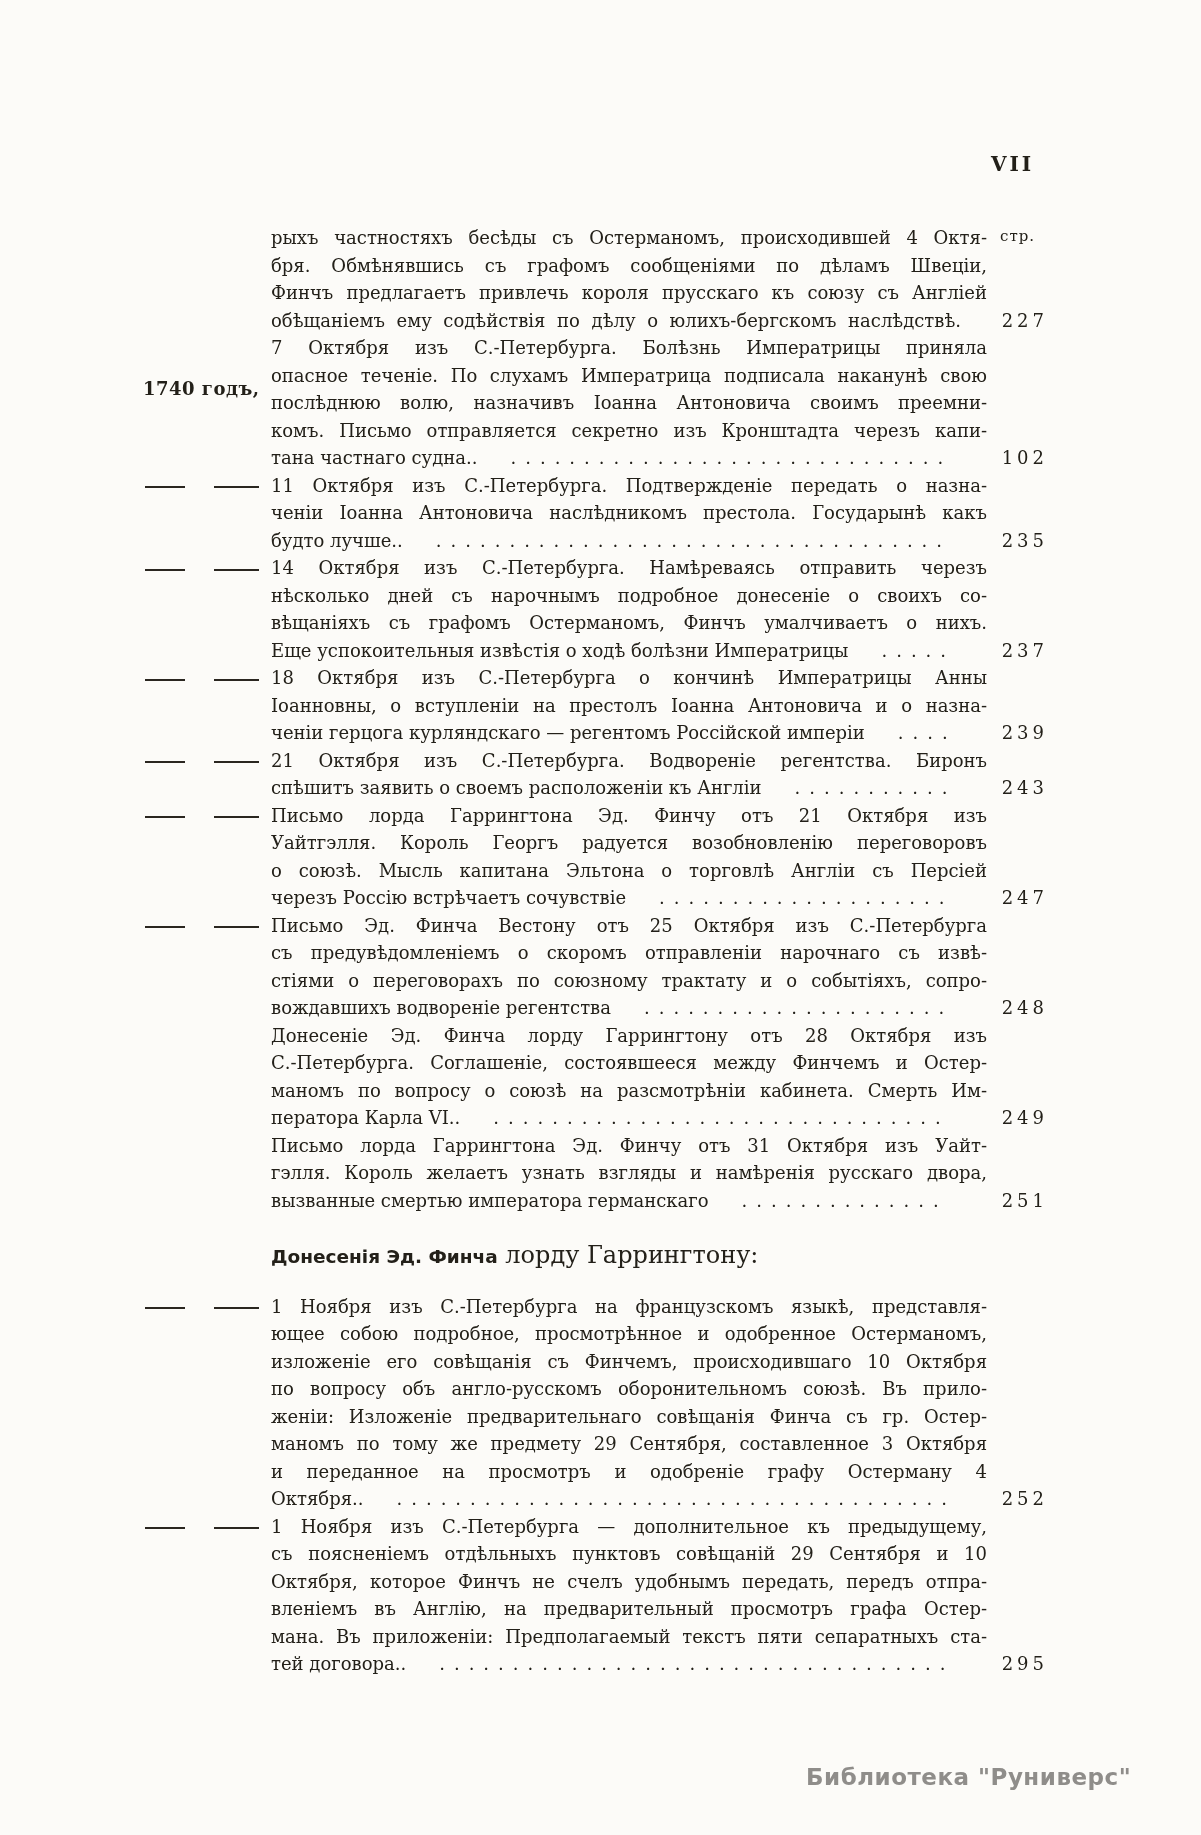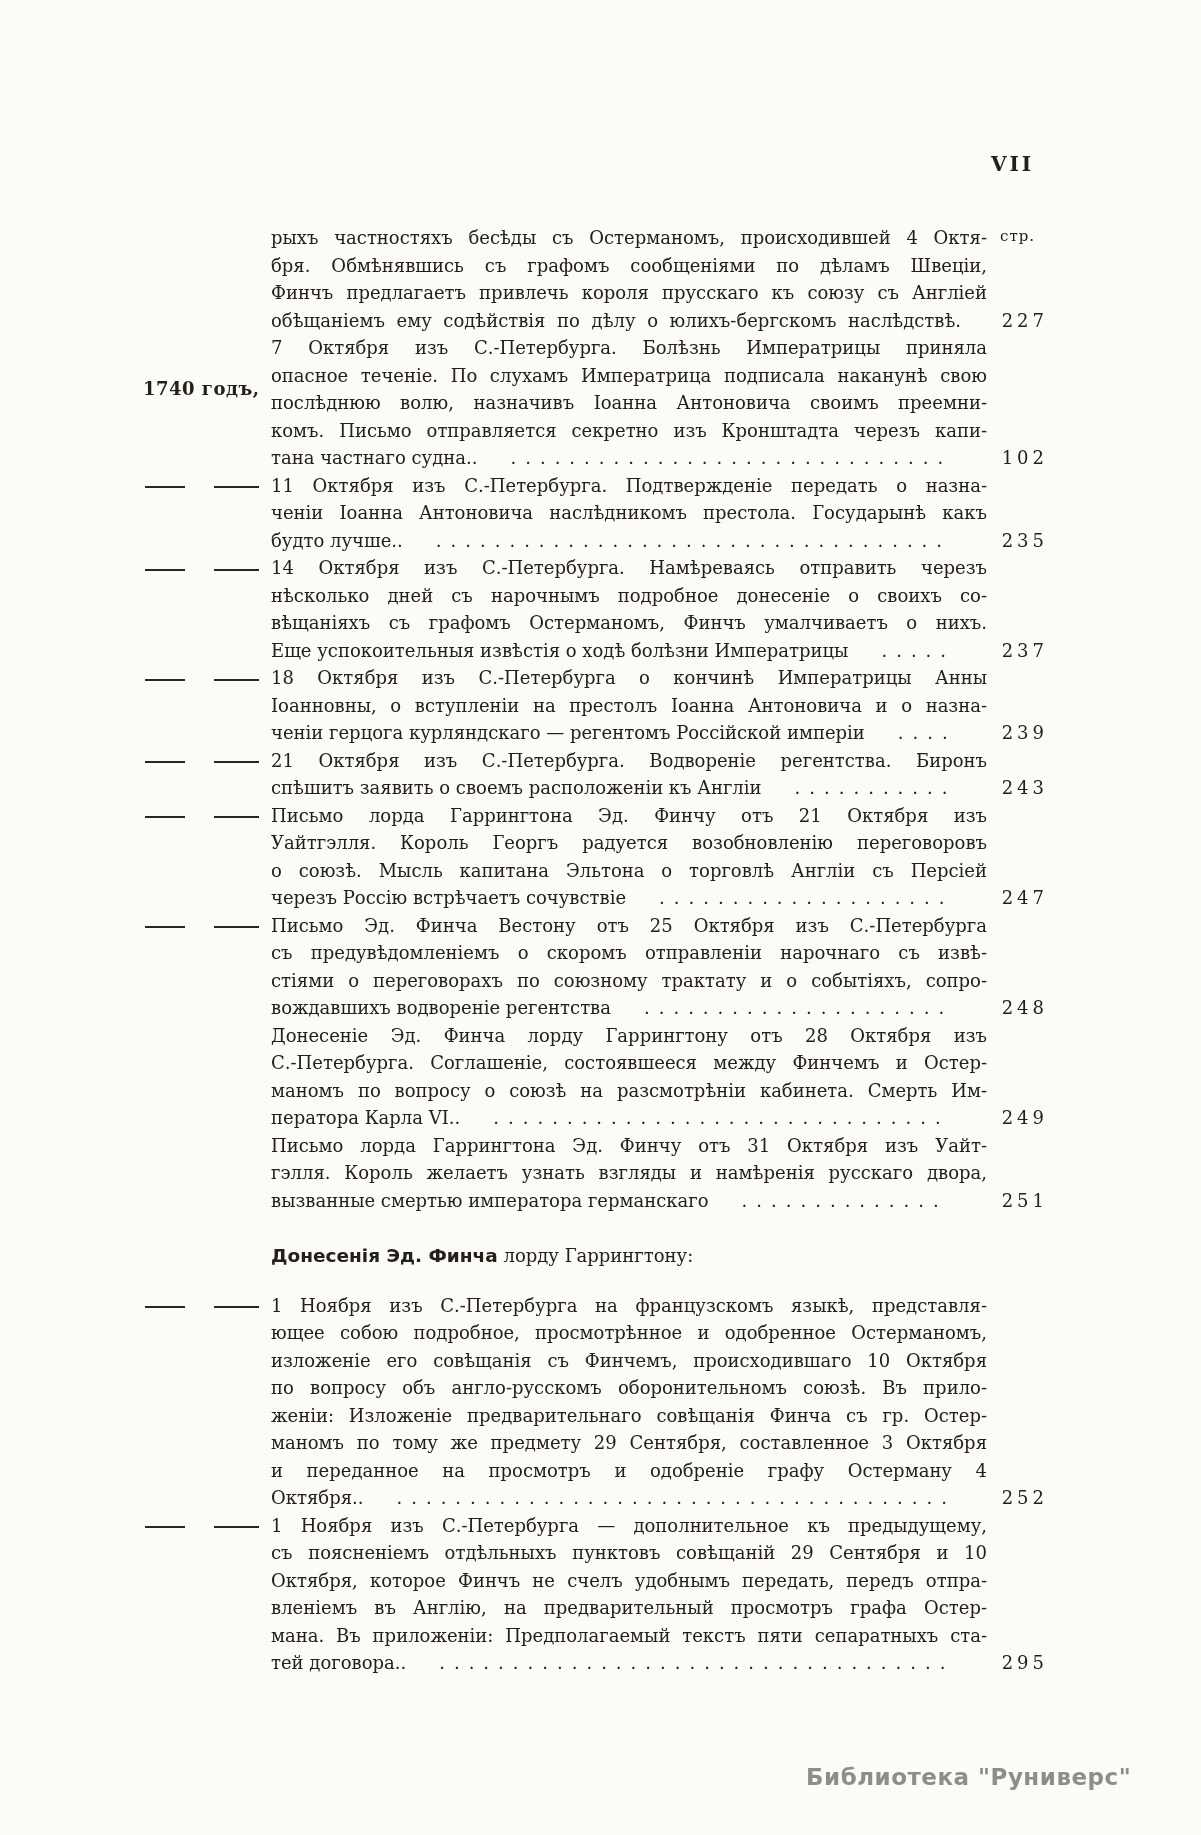--- a/index.html
+++ b/index.html
@@ -22,21 +22,21 @@
   .pg{flex:0 0 61px;text-align:right;letter-spacing:4px;}
   .mlabel{position:absolute;height:27.5px;}
   .mlabel.year{left:-128px;top:0;width:124px;font-weight:700;font-size:18px;
                letter-spacing:.5px;white-space:nowrap;margin-top:41px;}
   .mlabel.dashes{left:-126px;top:0;width:114px;display:flex;align-items:center;
                  justify-content:space-between;padding-top:2px;}
   .dash{width:40px;border-top:2px solid #2a2620;}
   .dash:last-child{width:45px;}
   .heading{margin:28px 0 22px 0;}
   .heading .hb{font-family:"DejaVu Sans",sans-serif;font-weight:700;font-size:18.5px;}
-  .heading .hr{font-size:18px;}
+  .heading .hr{font-size:24px;}
   .footer{position:absolute;left:806px;top:1764px;font-family:"DejaVu Sans",sans-serif;
           font-weight:700;font-size:23px;color:#8f8d8a;letter-spacing:.5px;}
 </style>
 </head>
 <body>
 
 <div class="page">
   <div class="folio">VII</div>
   <div class="colhead">стр.</div>
   <div class="toc">

